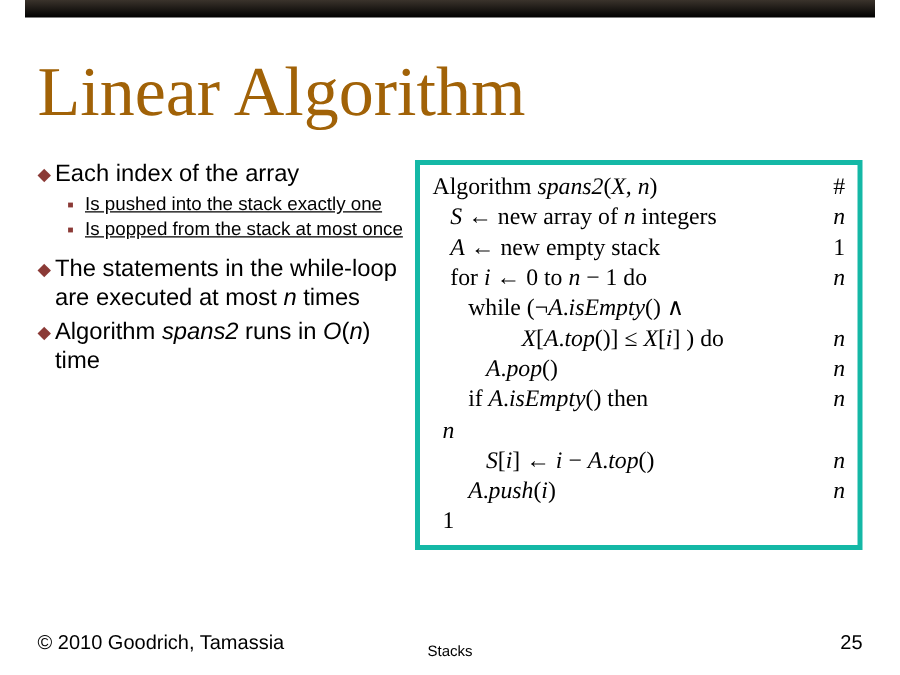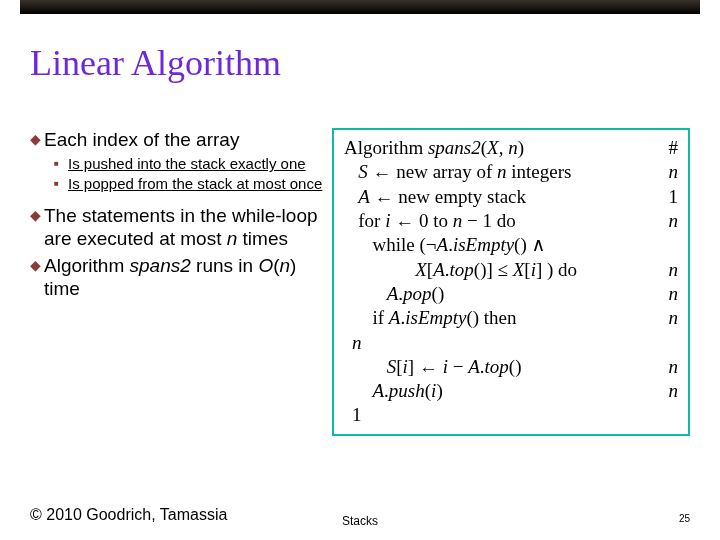--- a/index.html
+++ b/index.html
@@ -24,23 +24,23 @@
     left: 20px;
     right: 20px;
     height: 14px;
     background: linear-gradient(to bottom, #3a332c 0%, #000 100%);
   }
   .title {
     position: absolute;
     top: 42px;
     left: 30px;
     font-family: "Times New Roman", serif;
-    font-size: 36px;
+    font-size: 56px;
     font-weight: normal;
-    color: #6d28d9;
+    color: #a16207;
   }
   .content {
     position: absolute;
     top: 128px;
     left: 30px;
     right: 30px;
     bottom: 50px;
     display: flex;
   }
   .left-col {
@@ -74,21 +74,21 @@
   .sub-bullet .square {
     width: 14px;
     flex-shrink: 0;
     font-size: 8px;
     line-height: 18px;
     color: #8b3a36;
   }
   .sub-bullet .txt { flex: 1; text-decoration: underline; }
   .i { font-style: italic; }
   .algobox {
-    border: 2px solid #14b8a6;
+    border: 4px solid #14b8a6;
     padding: 6px 10px 6px 10px;
     font-family: "Times New Roman", serif;
     font-size: 19px;
     line-height: 1.28;
   }
   .algoline {
     display: flex;
     justify-content: space-between;
     white-space: pre;
   }
@@ -105,21 +105,21 @@
     left: 0;
     right: 0;
     bottom: 12px;
     text-align: center;
     font-size: 12px;
   }
   .footer-right {
     position: absolute;
     right: 30px;
     bottom: 16px;
-    font-size: 10px;
+    font-size: 16px;
   }
 </style>
 </head>
 <body>
 
 <div class="slide">
   <div class="topbar"></div>
   <div class="title">Linear Algorithm</div>
 
   <div class="content">

